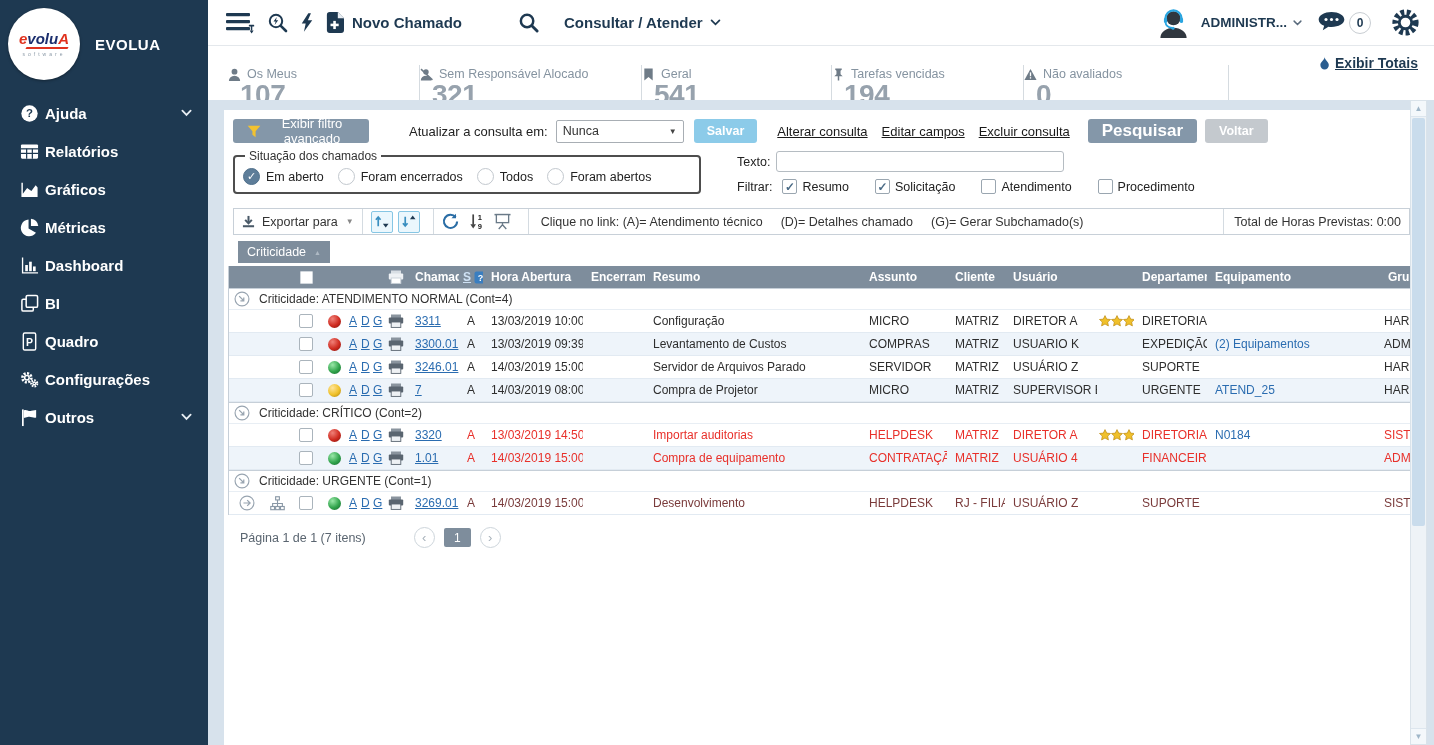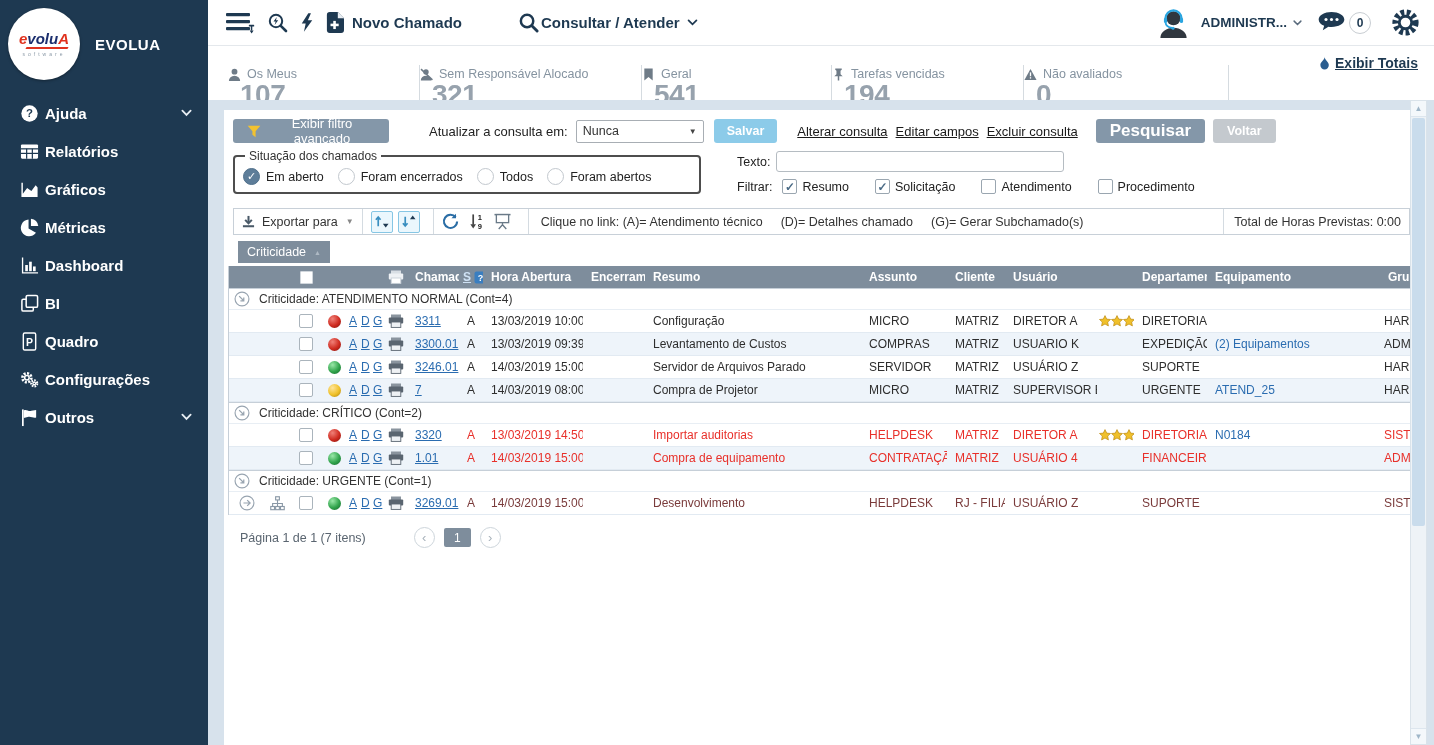--- a/index.html
+++ b/index.html
@@ -59,28 +59,28 @@
   .stat-value{font-size:28px;font-weight:bold;color:#97a2ad;line-height:1.0;padding-left:12px;letter-spacing:-.5px}
   .totais{margin-left:auto;margin-right:16px;margin-top:9px;display:flex;align-items:center;font-weight:bold;font-size:14px;color:#1e3951}
   .totais .ic{margin-right:5px}
   .totais svg{width:11px;height:14px}
   
   .content{position:relative;height:645px;background:#d7e2ec;padding:10px 24px 0 16px}
   .panel{background:#fff;height:635px;width:1186px;position:relative;overflow:hidden}
   
   .frow{display:flex;align-items:center;padding:8px 0 0 9px;height:34px}
   .btn{border:none;border-radius:3px;color:#fff;font-family:"Liberation Sans",sans-serif;font-size:13px;cursor:pointer;height:24px}
-  .btn.adv{background:#8497a9;display:flex;align-items:center;padding:0 14px;width:156px}
+  .btn.adv{background:#8497a9;display:flex;align-items:center;padding:0 14px;width:136px}
   .btn.adv .ic{margin-right:8px}
   .btn.adv svg{width:14px;height:13px}
   .flabel{margin-left:40px;color:#222;font-size:13px}
   .select{margin-left:8px;width:128px;height:23px;border:1px solid #a8aeb4;border-radius:2px;background:#fff;display:flex;align-items:center;padding:0 6px;font-size:12.5px;color:#333;cursor:pointer}
   .sel-arrow{margin-left:auto;font-size:8px;color:#444}
   .btn.save{background:#8ccbe9;font-weight:bold;padding:0 13px;margin-left:10px;font-size:12.5px}
-  .flink{color:#1a1a1a;text-decoration:underline;font-size:13px;margin-left:8px}
+  .flink{color:#1a1a1a;text-decoration:underline;font-size:13px;margin-left:14px}
   .flink:first-of-type{margin-left:20px}
   .btn.search{background:#8497a9;font-weight:bold;padding:0 14px;margin-left:18px;font-size:17px}
   .btn.back{background:#c4c9ce;font-weight:bold;padding:0 14px;margin-left:8px;font-size:12.5px}
   
   .srow{display:flex;padding:5px 0 0 9px;height:56px}
   fieldset.situ{width:468px;border:2px solid #4d4d4d;border-radius:4px;padding:4px 8px 6px 8px;height:45px}
   fieldset.situ legend{font-size:12px;color:#333;padding:0 4px;margin-left:2px}
   .radio-line{display:flex;align-items:center;gap:14px;margin-top:1px}
   .radio-item{display:flex;align-items:center;cursor:pointer}
   .rdo{width:17px;height:17px;border-radius:50%;border:1px solid #c2c8ce;background:#fff;display:inline-flex;align-items:center;justify-content:center;font-size:11px;color:#fff;flex:0 0 17px}
@@ -321,21 +321,21 @@
             </span>
           <span class="tb-strong" style="margin-left:8px">Novo Chamado</span>
         </span>
         <span class="tb-group" style="margin-left:56px">
           <span class="ic ic-search">
               <svg viewBox="0 0 22 22">
                 <circle cx="9.5" cy="9.5" r="6.5" fill="none" stroke="#1e3951" stroke-width="2.6"></circle>
                 <path d="M14.5 14.5 L20 20" stroke="#1e3951" stroke-width="3" stroke-linecap="round"></path>
               </svg>
             </span>
-          <span class="tb-strong" style="margin-left:2px">Consultar / Atender</span>
+          <span class="tb-strong" style="margin-left:25px">Consultar / Atender</span>
           <span class="ic chev" style="margin-left:7px;color:#1e3951">
               <svg viewBox="0 0 12 8">
                 <path d="M1.5 1.5 L6 6 L10.5 1.5" fill="none" stroke="currentColor" stroke-width="2" stroke-linecap="round"></path>
               </svg>
             </span>
         </span>
       </div>
       <div class="tb-right">
         <span class="ic ic-avatar">
             <svg viewBox="0 0 36 32">

